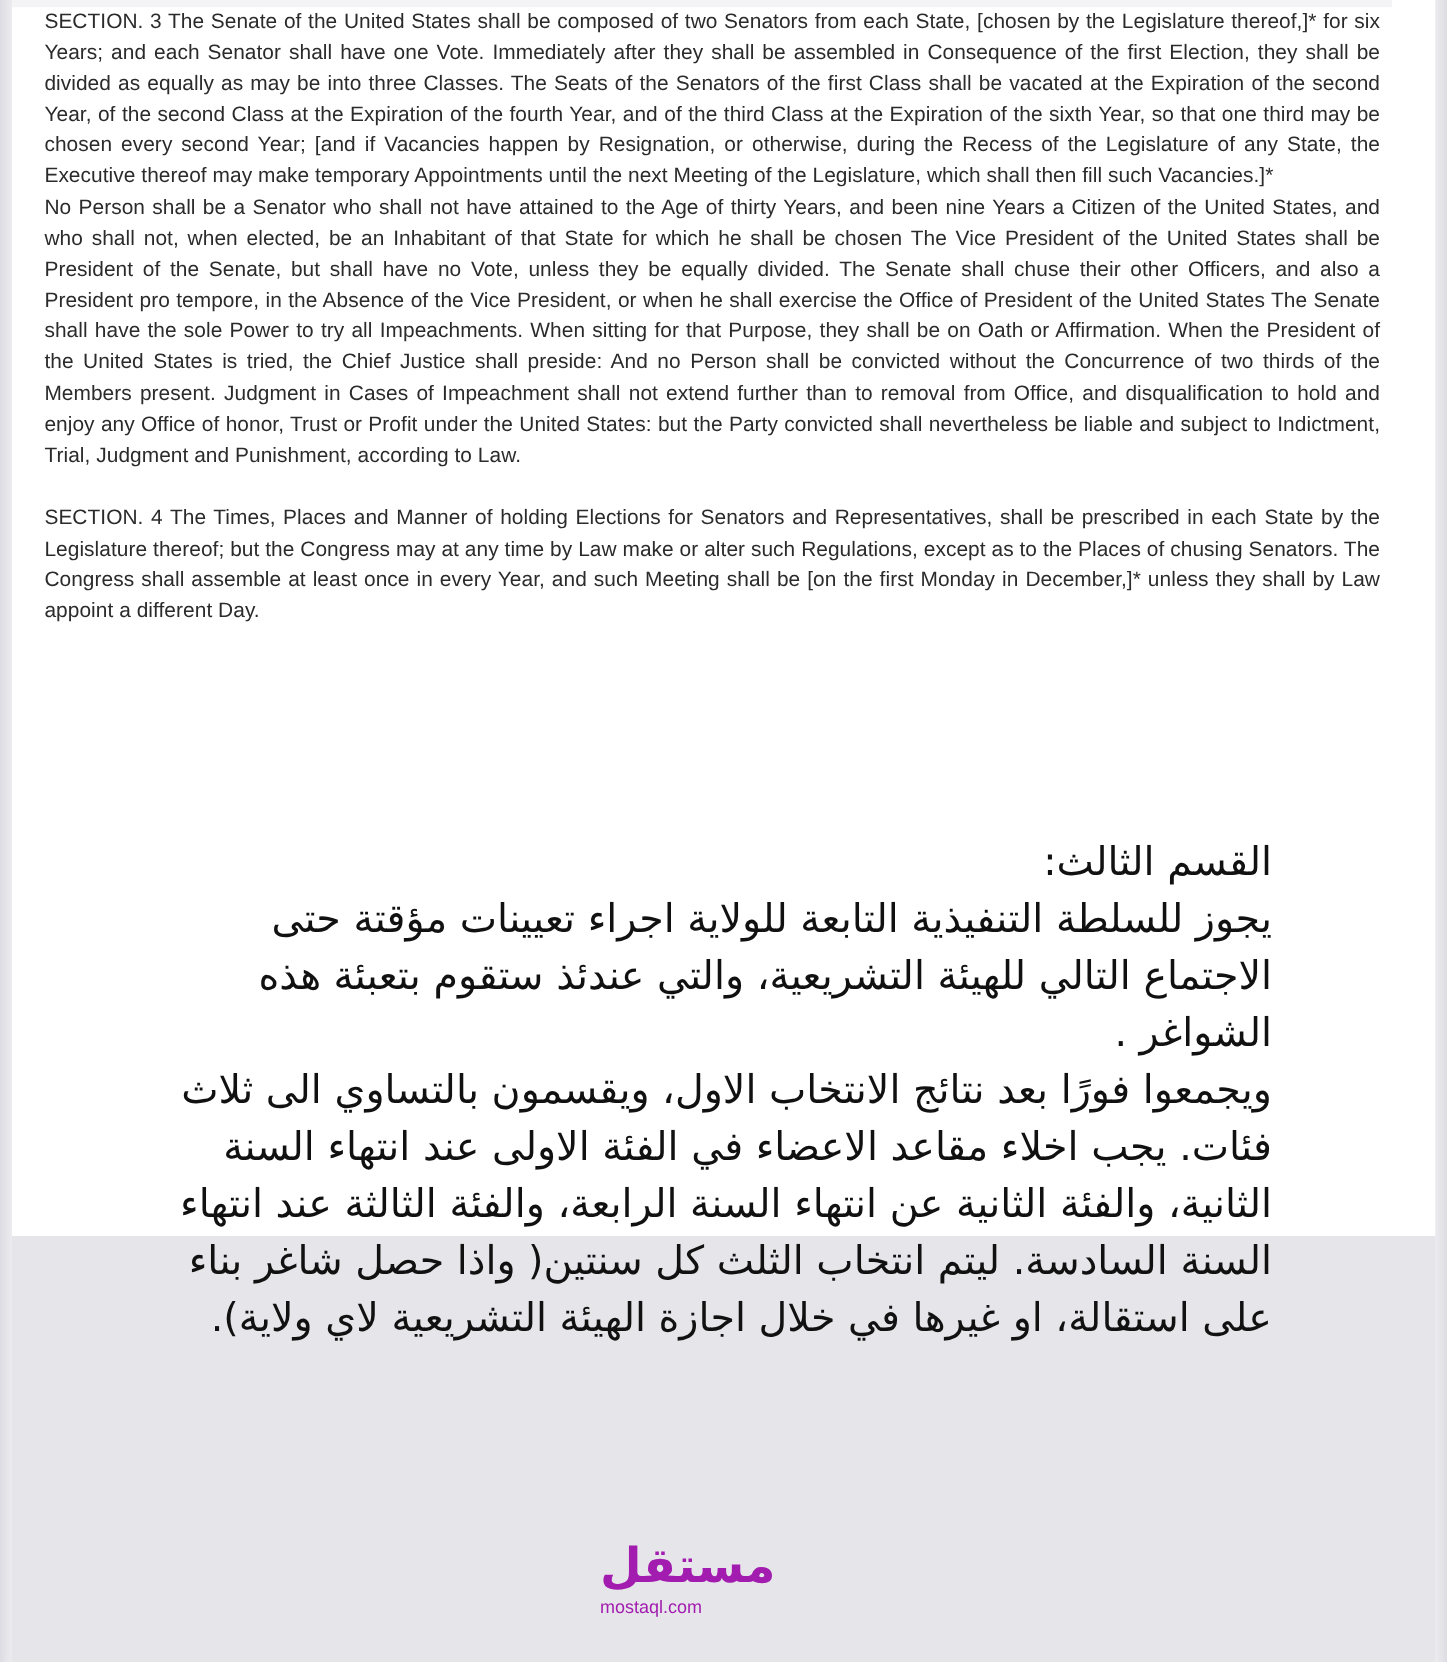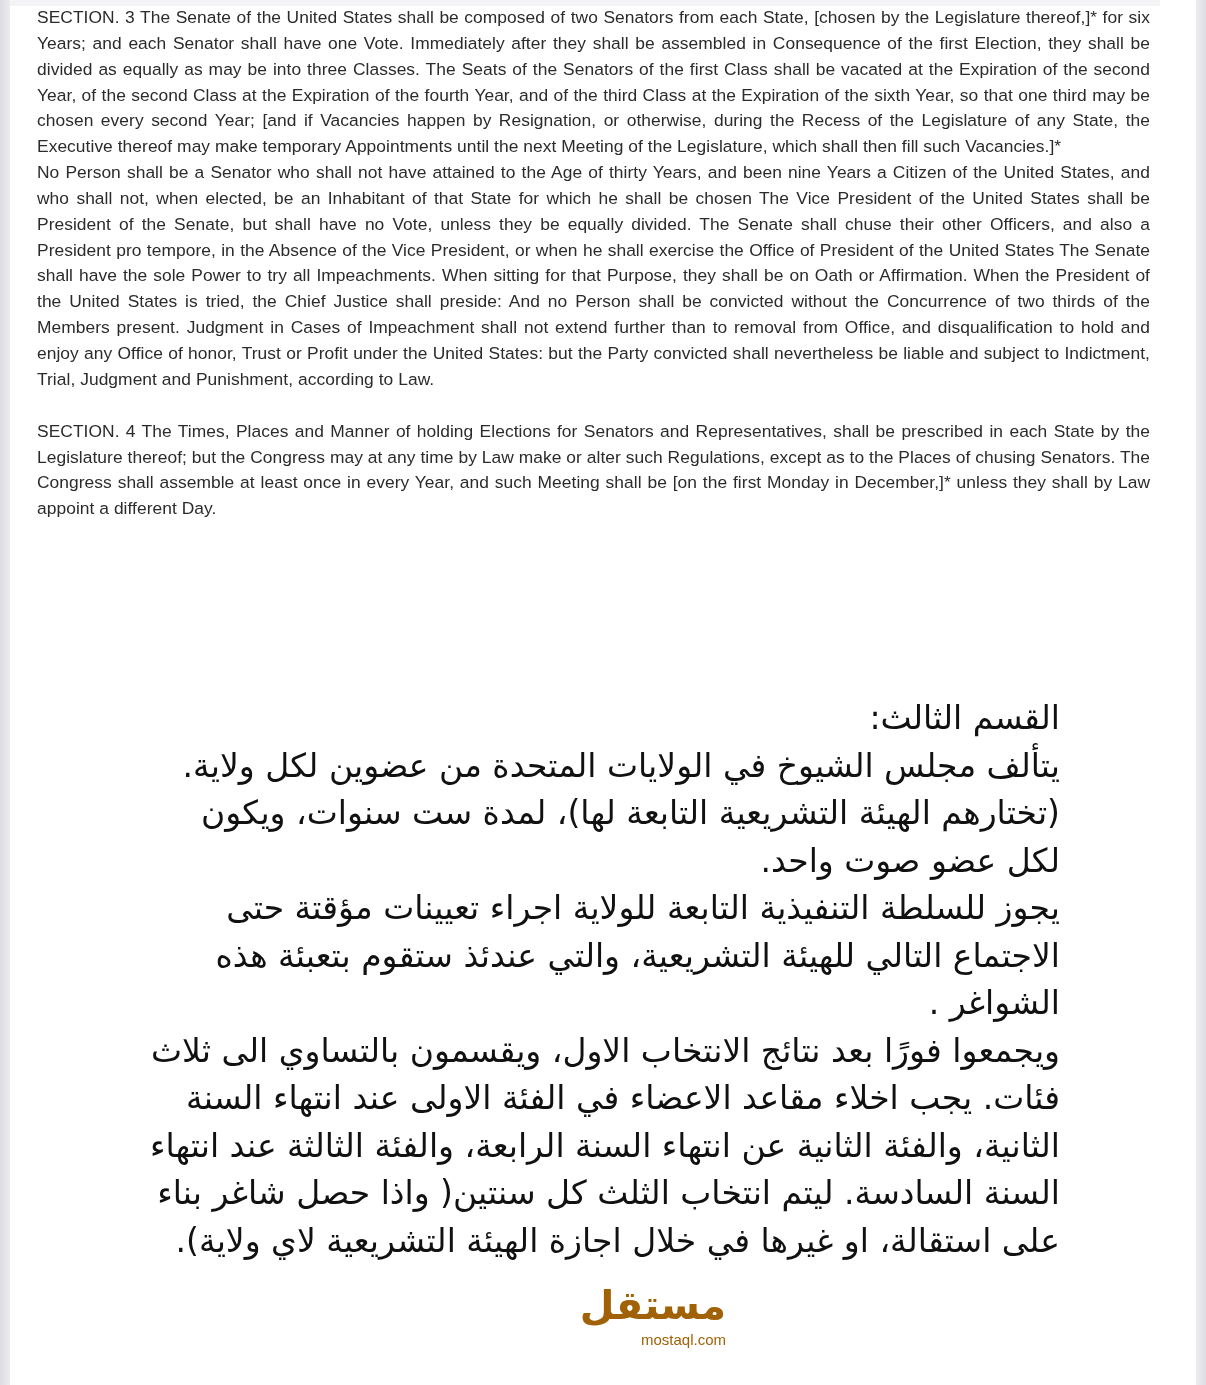--- a/index.html
+++ b/index.html
@@ -24,21 +24,21 @@
     position: absolute;
     right: 0; top: 0;
     width: 10px; height: 1385px;
     background: linear-gradient(to right, #ececf0, #dcdce2);
   }
   .page {
     position: absolute;
     left: 10px;
     top: 0;
     width: 1186px;
-    height: 1385px;
+    height: 1030px;
     background: #ffffff;
   }
   .top-band {
     position: absolute;
     left: 0; top: 0;
     width: 1150px; height: 6px;
     background: #f4f4f7;
   }
   .english {
     position: absolute;
@@ -68,25 +68,25 @@
     font-family: "DejaVu Sans", "Liberation Sans", sans-serif;
     font-size: 33px;
     line-height: 47.5px;
     color: #111111;
   }
   .arabic p {
     margin: 0;
   }
   .watermark {
     position: absolute;
-    left: 546px;
+    left: 490px;
     top: 1283px;
     width: 170px;
-    text-align: right;
-    color: #a16207;
+    text-align: left;
+    color: #a21caf;
   }
   .watermark .wm-ar {
     display: block;
     font-family: "DejaVu Sans", sans-serif;
     font-weight: bold;
     font-size: 40px;
     line-height: 44px;
     direction: rtl;
   }
   .watermark .wm-en {
@@ -112,21 +112,20 @@
       <p>No Person shall be a Senator who shall not have attained to the Age of thirty Years, and been nine Years a Citizen of the United States, and who shall not, when elected, be an Inhabitant of that State for which he shall be chosen The Vice President of the United States shall be President of the Senate, but shall have no Vote, unless they be equally divided. The Senate shall chuse their other Officers, and also a President pro tempore, in the Absence of the Vice President, or when he shall exercise the Office of President of the United States The Senate shall have the sole Power to try all Impeachments. When sitting for that Purpose, they shall be on Oath or Affirmation. When the President of the United States is tried, the Chief Justice shall preside: And no Person shall be convicted without the Concurrence of two thirds of the Members present. Judgment in Cases of Impeachment shall not extend further than to removal from Office, and disqualification to hold and enjoy any Office of honor, Trust or Profit under the United States: but the Party convicted shall nevertheless be liable and subject to Indictment, Trial, Judgment and Punishment, according to Law.</p>
     </div>
     <div class="gap"></div>
     <div>
       <p>SECTION. 4 The Times, Places and Manner of holding Elections for Senators and Representatives, shall be prescribed in each State by the Legislature thereof; but the Congress may at any time by Law make or alter such Regulations, except as to the Places of chusing Senators. The Congress shall assemble at least once in every Year, and such Meeting shall be [on the first Monday in December,]* unless they shall by Law appoint a different Day.</p>
     </div>
   </div>
 
   <div class="arabic">
     <p>القسم الثالث:</p>
-    <p>يتألف مجلس الشيوخ في الولايات المتحدة من عضوين لكل ولاية.(تختارهم الهيئة التشريعية التابعة لها)، لمدة ست سنوات، ويكون لكل عضو صوت واحد.</p>
     <p>يجوز للسلطة التنفيذية التابعة للولاية اجراء تعيينات مؤقتة حتى الاجتماع التالي للهيئة التشريعية، والتي عندئذ ستقوم بتعبئة هذه الشواغر .</p>
     <p>ويجمعوا فورًا بعد نتائج الانتخاب الاول، ويقسمون بالتساوي الى ثلاث فئات. يجب اخلاء مقاعد الاعضاء في الفئة الاولى عند انتهاء السنة الثانية، والفئة الثانية عن انتهاء السنة الرابعة، والفئة الثالثة عند انتهاء السنة السادسة. ليتم انتخاب الثلث كل سنتين( واذا حصل شاغر بناء على استقالة، او غيرها في خلال اجازة الهيئة التشريعية لاي ولاية).</p>
   </div>
 
   <div class="watermark">
     <span class="wm-ar">مستقل</span>
     <span class="wm-en">mostaql.com</span>
   </div>
 </div>
 

